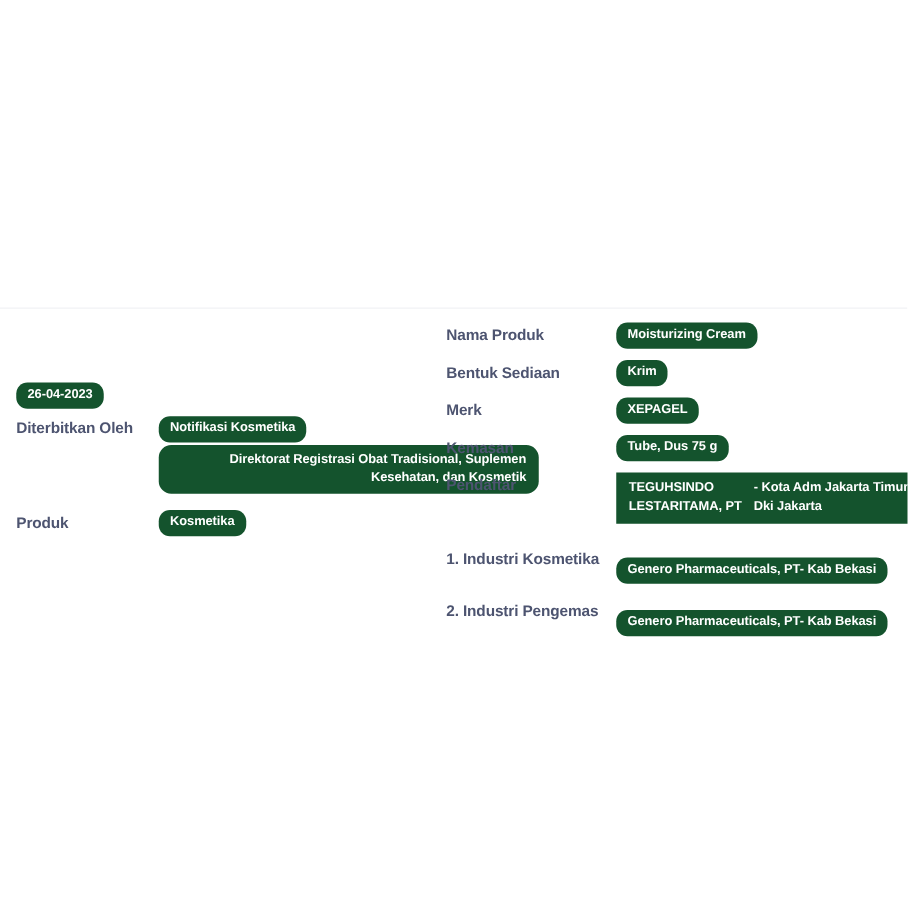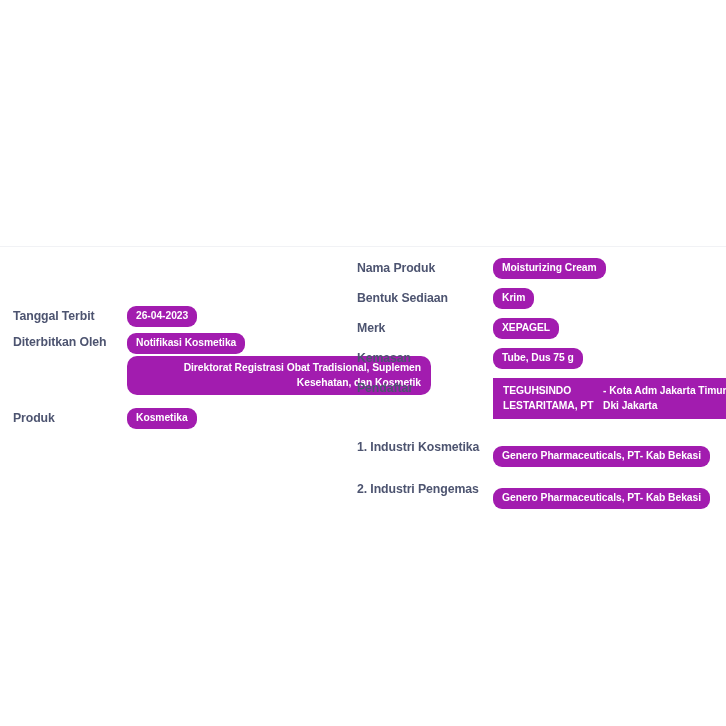--- a/index.html
+++ b/index.html
@@ -72,21 +72,21 @@
 
   .value-wrap {
     flex: 1;
     min-width: 0;
     display: flex;
   }
 
   
   .badge {
     display: inline-block;
-    background: #a21caf;
+    background: #14532d;
     color: #ffffff;
     font-size: 10.3px;
     font-weight: bold;
     letter-spacing: -0.05px;
     line-height: 14px;
     padding: 3px 9px 4px 9px;
     border-radius: 9px;
     white-space: nowrap;
   }
   .badge.wrap {
@@ -119,21 +119,20 @@
 <div id="page">
 
   <div id="top-divider"></div>
 
   <div id="detail-grid">
 
     <div class="detail-col left">
 
 
       <div class="row">
-        <div class="field-label">Tanggal Terbit</div>
         <div class="value-wrap">
           <span class="badge">26-04-2023</span>
         </div>
       </div>
 
       <div class="row">
         <div class="field-label">Diterbitkan Oleh</div>
         <div class="value-wrap" style="display:block;">
           <span class="badge">Notifikasi Kosmetika</span>
           <div class="spacer-2"></div>

